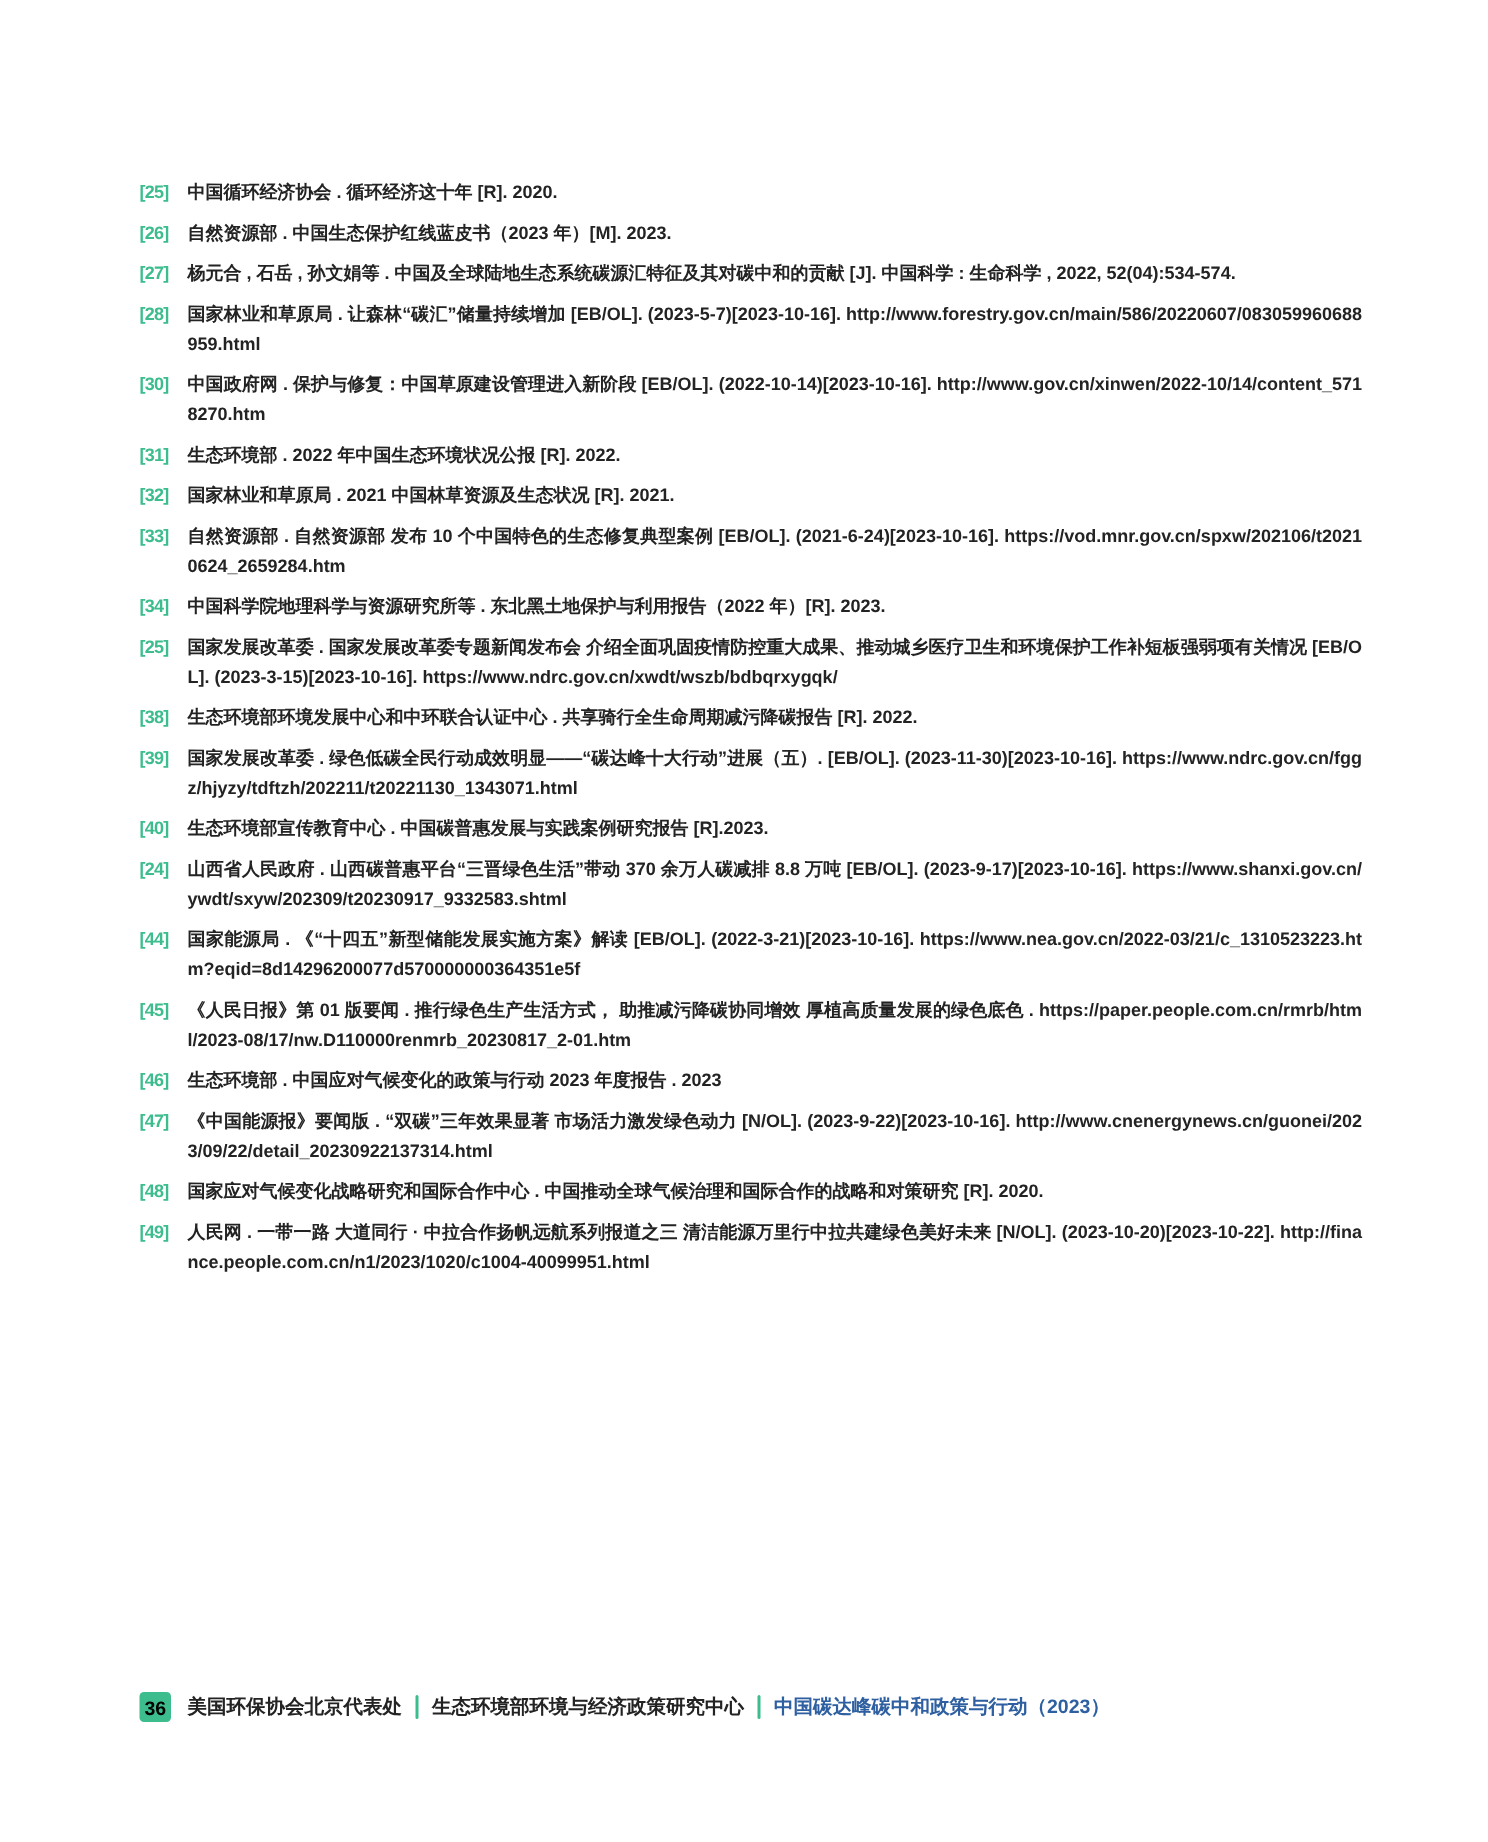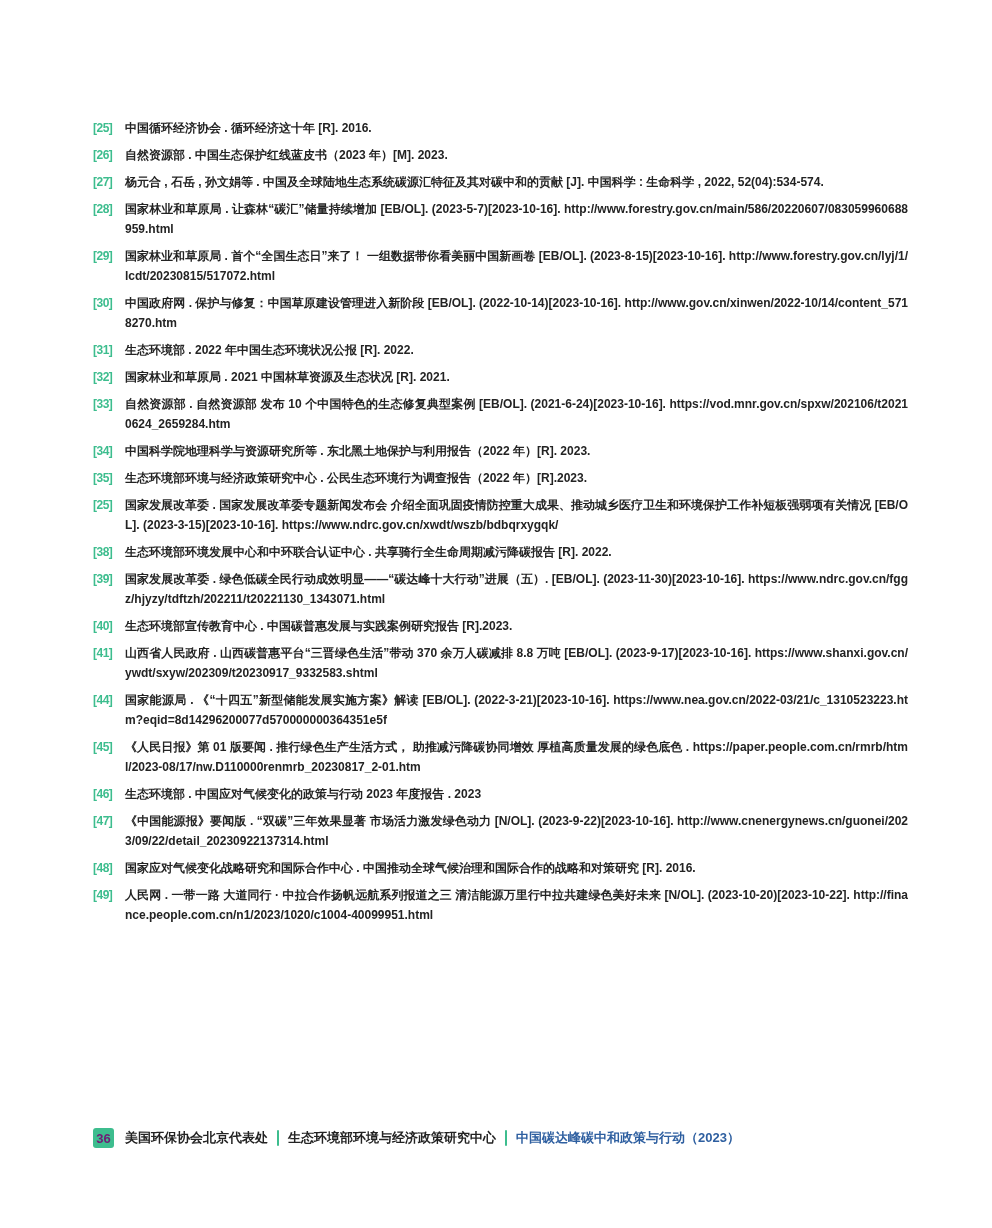--- a/index.html
+++ b/index.html
@@ -52,21 +52,21 @@
     gap:9px;
     font-size:13px;
     font-weight:bold;
     color:var(--text);
     white-space:nowrap;
   }
   .page-num-box{
     width:21px;height:20px;
     background:var(--accent);
     border-radius:3px;
-    color:#701a75;
+    color:#000000;
     font-size:13px;
     font-weight:bold;
     display:flex;
     align-items:center;
     justify-content:center;
     margin-right:2px;
   }
   .footer-divider{
     width:2px;height:16px;
     background:var(--accent);
@@ -77,42 +77,38 @@
   }
 </style>
 </head>
 <body>
 
 <div class="page">
 
   <div class="refs">
     <div class="ref-row">
       <span class="ref-num">[25]</span>
-      <span class="ref-text">中国循环经济协会 . 循环经济这十年 [R]. 2016.</span>
+      <span class="ref-text">中国循环经济协会 . 循环经济这十年 [R]. 2020.</span>
     </div>
 
     <div class="ref-row">
       <span class="ref-num">[26]</span>
       <span class="ref-text">自然资源部 . 中国生态保护红线蓝皮书（2023 年）[M]. 2023.</span>
     </div>
 
     <div class="ref-row">
       <span class="ref-num">[27]</span>
       <span class="ref-text">杨元合 , 石岳 , 孙文娟等 . 中国及全球陆地生态系统碳源汇特征及其对碳中和的贡献 [J]. 中国科学 : 生命科学 , 2022, 52(04):534-574.</span>
     </div>
 
     <div class="ref-row">
       <span class="ref-num">[28]</span>
       <span class="ref-text">国家林业和草原局 . 让森林“碳汇”储量持续增加 [EB/OL]. (2023-5-7)[2023-10-16]. http://www.forestry.gov.cn/main/586/20220607/083059960688959.html</span>
     </div>
 
-    <div class="ref-row">
-      <span class="ref-num">[29]</span>
-      <span class="ref-text">国家林业和草原局 . 首个“全国生态日”来了！ 一组数据带你看美丽中国新画卷 [EB/OL]. (2023-8-15)[2023-10-16]. http://www.forestry.gov.cn/lyj/1/lcdt/20230815/517072.html</span>
-    </div>
 
     <div class="ref-row">
       <span class="ref-num">[30]</span>
       <span class="ref-text">中国政府网 . 保护与修复：中国草原建设管理进入新阶段 [EB/OL]. (2022-10-14)[2023-10-16]. http://www.gov.cn/xinwen/2022-10/14/content_5718270.htm</span>
     </div>
 
     <div class="ref-row">
       <span class="ref-num">[31]</span>
       <span class="ref-text">生态环境部 . 2022 年中国生态环境状况公报 [R]. 2022.</span>
     </div>
@@ -125,24 +121,20 @@
     <div class="ref-row">
       <span class="ref-num">[33]</span>
       <span class="ref-text">自然资源部 . 自然资源部 发布 10 个中国特色的生态修复典型案例 [EB/OL]. (2021-6-24)[2023-10-16]. https://vod.mnr.gov.cn/spxw/202106/t20210624_2659284.htm</span>
     </div>
 
     <div class="ref-row">
       <span class="ref-num">[34]</span>
       <span class="ref-text">中国科学院地理科学与资源研究所等 . 东北黑土地保护与利用报告（2022 年）[R]. 2023.</span>
     </div>
 
-    <div class="ref-row">
-      <span class="ref-num">[35]</span>
-      <span class="ref-text">生态环境部环境与经济政策研究中心 . 公民生态环境行为调查报告（2022 年）[R].2023.</span>
-    </div>
 
     <div class="ref-row">
       <span class="ref-num">[25]</span>
       <span class="ref-text">国家发展改革委 . 国家发展改革委专题新闻发布会 介绍全面巩固疫情防控重大成果、推动城乡医疗卫生和环境保护工作补短板强弱项有关情况 [EB/OL]. (2023-3-15)[2023-10-16]. https://www.ndrc.gov.cn/xwdt/wszb/bdbqrxygqk/</span>
     </div>
 
 
     <div class="ref-row">
       <span class="ref-num">[38]</span>
       <span class="ref-text">生态环境部环境发展中心和中环联合认证中心 . 共享骑行全生命周期减污降碳报告 [R]. 2022.</span>
@@ -152,21 +144,21 @@
       <span class="ref-num">[39]</span>
       <span class="ref-text">国家发展改革委 . 绿色低碳全民行动成效明显——“碳达峰十大行动”进展（五）. [EB/OL]. (2023-11-30)[2023-10-16]. https://www.ndrc.gov.cn/fggz/hjyzy/tdftzh/202211/t20221130_1343071.html</span>
     </div>
 
     <div class="ref-row">
       <span class="ref-num">[40]</span>
       <span class="ref-text">生态环境部宣传教育中心 . 中国碳普惠发展与实践案例研究报告 [R].2023.</span>
     </div>
 
     <div class="ref-row">
-      <span class="ref-num">[41]</span>
+      <span class="ref-num">[24]</span>
       <span class="ref-text">山西省人民政府 . 山西碳普惠平台“三晋绿色生活”带动 370 余万人碳减排 8.8 万吨 [EB/OL]. (2023-9-17)[2023-10-16]. https://www.shanxi.gov.cn/ywdt/sxyw/202309/t20230917_9332583.shtml</span>
     </div>
 
 
 
     <div class="ref-row">
       <span class="ref-num">[44]</span>
       <span class="ref-text">国家能源局 . 《“十四五”新型储能发展实施方案》解读 [EB/OL]. (2022-3-21)[2023-10-16]. https://www.nea.gov.cn/2022-03/21/c_1310523223.htm?eqid=8d14296200077d570000000364351e5f</span>
     </div>
 
@@ -180,21 +172,21 @@
       <span class="ref-text">生态环境部 . 中国应对气候变化的政策与行动 2023 年度报告 . 2023</span>
     </div>
 
     <div class="ref-row">
       <span class="ref-num">[47]</span>
       <span class="ref-text">《中国能源报》要闻版 . “双碳”三年效果显著 市场活力激发绿色动力 [N/OL]. (2023-9-22)[2023-10-16]. http://www.cnenergynews.cn/guonei/2023/09/22/detail_20230922137314.html</span>
     </div>
 
     <div class="ref-row">
       <span class="ref-num">[48]</span>
-      <span class="ref-text">国家应对气候变化战略研究和国际合作中心 . 中国推动全球气候治理和国际合作的战略和对策研究 [R]. 2016.</span>
+      <span class="ref-text">国家应对气候变化战略研究和国际合作中心 . 中国推动全球气候治理和国际合作的战略和对策研究 [R]. 2020.</span>
     </div>
 
     <div class="ref-row">
       <span class="ref-num">[49]</span>
       <span class="ref-text">人民网 . 一带一路 大道同行 · 中拉合作扬帆远航系列报道之三 清洁能源万里行中拉共建绿色美好未来 [N/OL]. (2023-10-20)[2023-10-22]. http://finance.people.com.cn/n1/2023/1020/c1004-40099951.html</span>
     </div>
   </div>
 
   <div class="footer">
     <div class="page-num-box">36</div>

